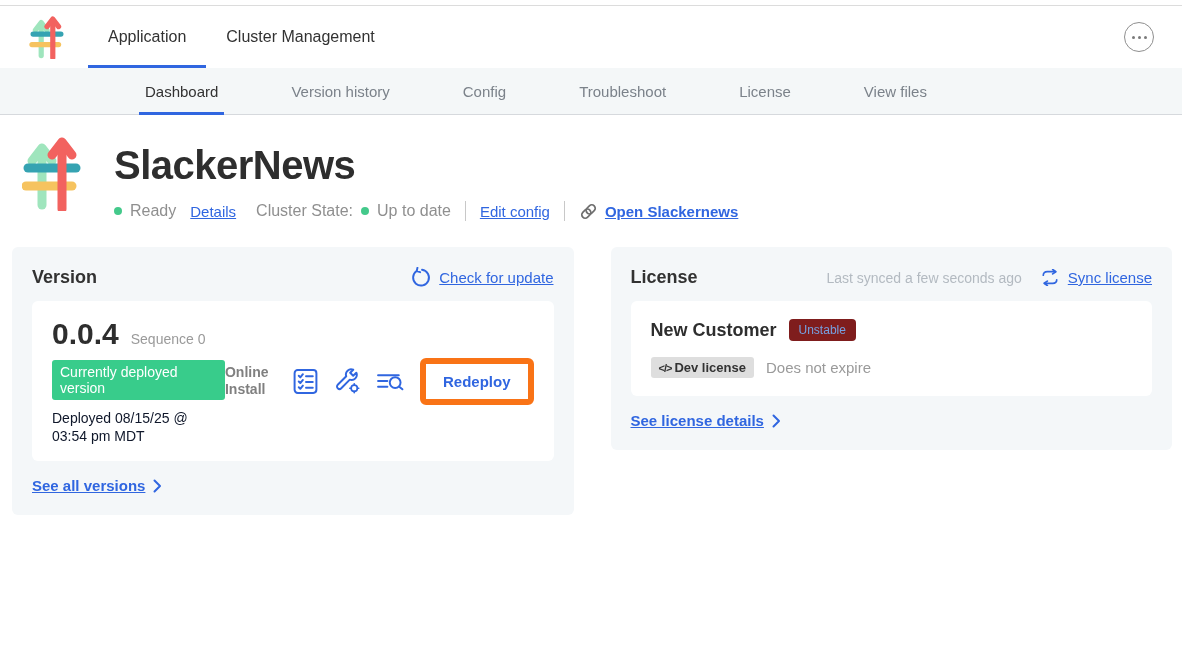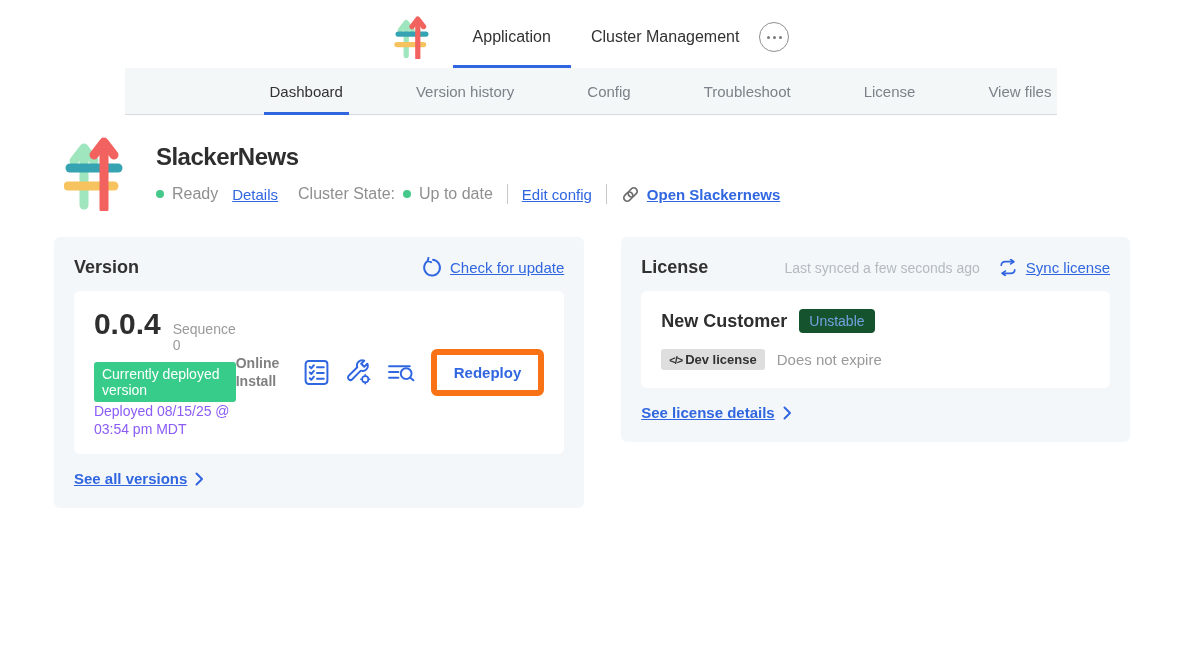--- a/index.html
+++ b/index.html
@@ -1,18 +1,18 @@
 <!DOCTYPE html>
 <html><head>
 <meta charset="utf-8">
 <style>
   * { margin:0; padding:0; box-sizing:border-box; }
   html,body { background:#fff; }
   body { font-family:"Liberation Sans", sans-serif; color:#323232; }
-  .screen { width:1182px; height:655px; background:#fff; position:relative; display:flex; flex-direction:column; overflow:hidden;align-items:center; }
+  .screen { width:1182px; height:655px; background:#fff; position:relative; display:flex; flex-direction:column; overflow:hidden; }
 
   
   .top-strip { height:6px; background:#fff; border-bottom:1px solid #dcdcdc; }
 
   
   .header { height:62px; background:#fff; display:flex; align-items:stretch; }
   .logo-box { width:88px; display:flex; align-items:center; padding-left:28px; }
   .hdr-tab { display:flex; align-items:center; padding:0 20px; font-size:16px; color:#323232; position:relative; cursor:pointer; }
   .hdr-tab.active::after { content:""; position:absolute; left:0; right:0; bottom:0; height:3px; background:#3066e0; }
   .hdr-right { margin-left:auto; display:flex; align-items:center; padding-right:28px; }
@@ -23,21 +23,21 @@
   .subnav { height:47px; background:#f4f7f8; border-bottom:1px solid #d6d9dd; display:flex; align-items:stretch; padding-left:139px; gap:61px; }
   .sub-item { display:flex; align-items:center; padding:0 6px; font-size:15px; color:#7b828a; position:relative; cursor:pointer; white-space:nowrap; }
   .sub-item.active { color:#323232; }
   .sub-item.active::after { content:""; position:absolute; left:0; right:0; bottom:-1px; height:3px; background:#3066e0; }
 
   main { flex:1; background:#fff; }
 
   
   .hero { display:flex; padding:20px 0 0 22px; gap:32px; }
   .hero-text { padding-top:8px; }
-  .app-title { font-size:24px; font-weight:700; letter-spacing:-0.5px; color:#2e2e2e; }
+  .app-title { font-size:40px; font-weight:700; letter-spacing:-0.5px; color:#2e2e2e; }
   .status-row { display:flex; align-items:center; margin-top:13px; font-size:16px; color:#8f8f8f; }
   .dot { width:8px; height:8px; border-radius:50%; background:#44c98b; display:inline-block; margin-right:8px; flex:none; }
   .sep { width:1px; height:20px; background:#c8c8c8; margin:0 14px; }
   a.lnk { color:#3066e0; text-decoration:underline; font-size:15px; cursor:pointer; }
   a.lnk.bold { font-weight:700; }
   .gap8 { width:8px; } .gap14 { width:14px; } .gap20 { width:20px; }
 
   
   .cards { display:flex; align-items:flex-start; gap:37px; margin-top:26px; padding:0 10px 0 12px; }
   .card { background:#f4f7f9; border-radius:6px; padding:20px; flex:1; }
@@ -45,32 +45,32 @@
   .card-title { font-size:18px; font-weight:700; color:#323232; }
   .head-right { margin-left:auto; display:flex; align-items:center; gap:8px; }
   .inner { background:#fff; border-radius:6px; margin-top:13px; }
 
   
   .ver-inner { padding:16px 20px; display:flex; align-items:center; }
   .ver-row { display:flex; align-items:baseline; }
   .ver-num { font-size:30px; font-weight:700; color:#2e2e2e; }
   .seq { font-size:14px; color:#9a9a9a; margin-left:12px; }
   .badge-green { display:inline-block; margin-top:9px; background:#38cc8b; color:#fff; font-size:14px; padding:4px 8px; border-radius:3px; }
-  .deployed { font-size:14px; color:#8b5cf6; max-width:218px; line-height:1.3; }
+  .deployed { margin-top:9px; font-size:14px; color:#0f172a; max-width:218px; line-height:1.3; }
   .ver-right { margin-left:auto; display:flex; align-items:center; gap:15px; }
   .install-type { width:52px; font-size:14px; line-height:1.25; color:#808080; font-weight:700; }
   .icon-btn { color:#3066e0; display:flex; cursor:pointer; background:none; border:none; padding:0; }
   .redeploy { background:#fff; border:6px solid #f97316; color:#3066e0; font-weight:700; font-size:15px; border-radius:6px; padding:9px 17px; cursor:pointer; font-family:inherit; }
   .see-link { display:inline-flex; align-items:center; gap:8px; margin-top:16px; color:#3066e0; font-size:15px; font-weight:700; text-decoration:underline; cursor:pointer; }
 
   
   .lic-inner { padding:18px 20px; }
   .lic-row1 { display:flex; align-items:center; }
   .cust-name { font-size:18px; font-weight:700; color:#2e2e2e; }
-  .badge-channel { margin-left:12px; background:#14532d; color:#76a1e2; font-size:14px; padding:4px 10px; border-radius:4px; }
+  .badge-channel { margin-left:12px; background:#7f1d1d; color:#76a1e2; font-size:12px; padding:4px 10px; border-radius:4px; }
   .lic-row2 { display:flex; align-items:center; margin-top:16px; }
   .badge-dev { background:#dedede; color:#323232; font-size:13px; font-weight:700; padding:3px 8px; border-radius:3px; display:inline-flex; align-items:center; gap:3px; }
   .badge-dev .code { font-size:11px; font-weight:700; letter-spacing:-1px; }
   .expiry { margin-left:12px; font-size:15px; color:#9a9a9a; }
   .last-synced { font-size:14px; color:#b3bac1; margin-right:10px; }
 
   footer { height:47px; background:#f2f5f6; border-bottom:1px solid #c9ced1; display:flex; align-items:center; justify-content:center; }
   .foot-ver { font-size:14px; color:#9aa0a6; }
 
   svg { display:block; }

